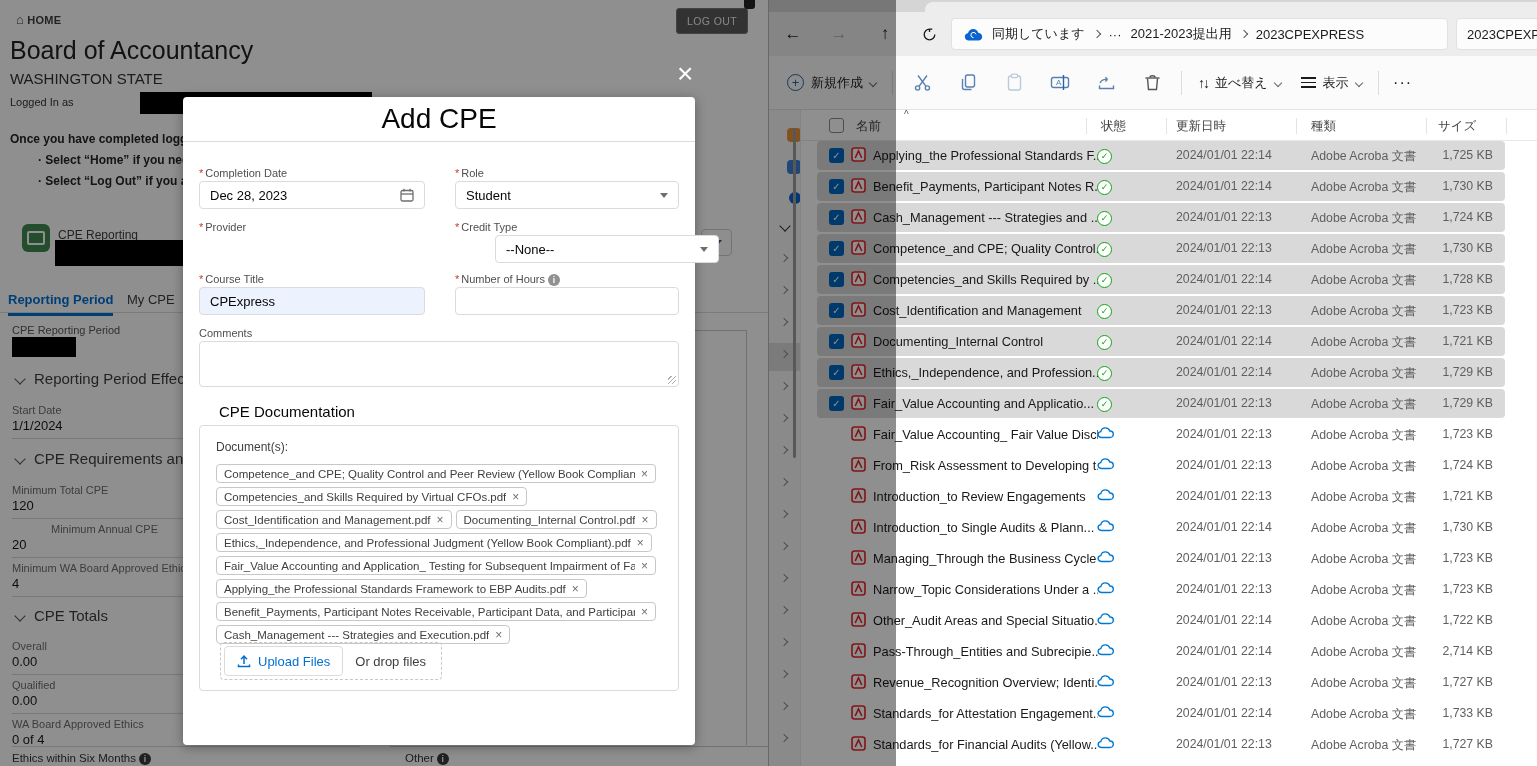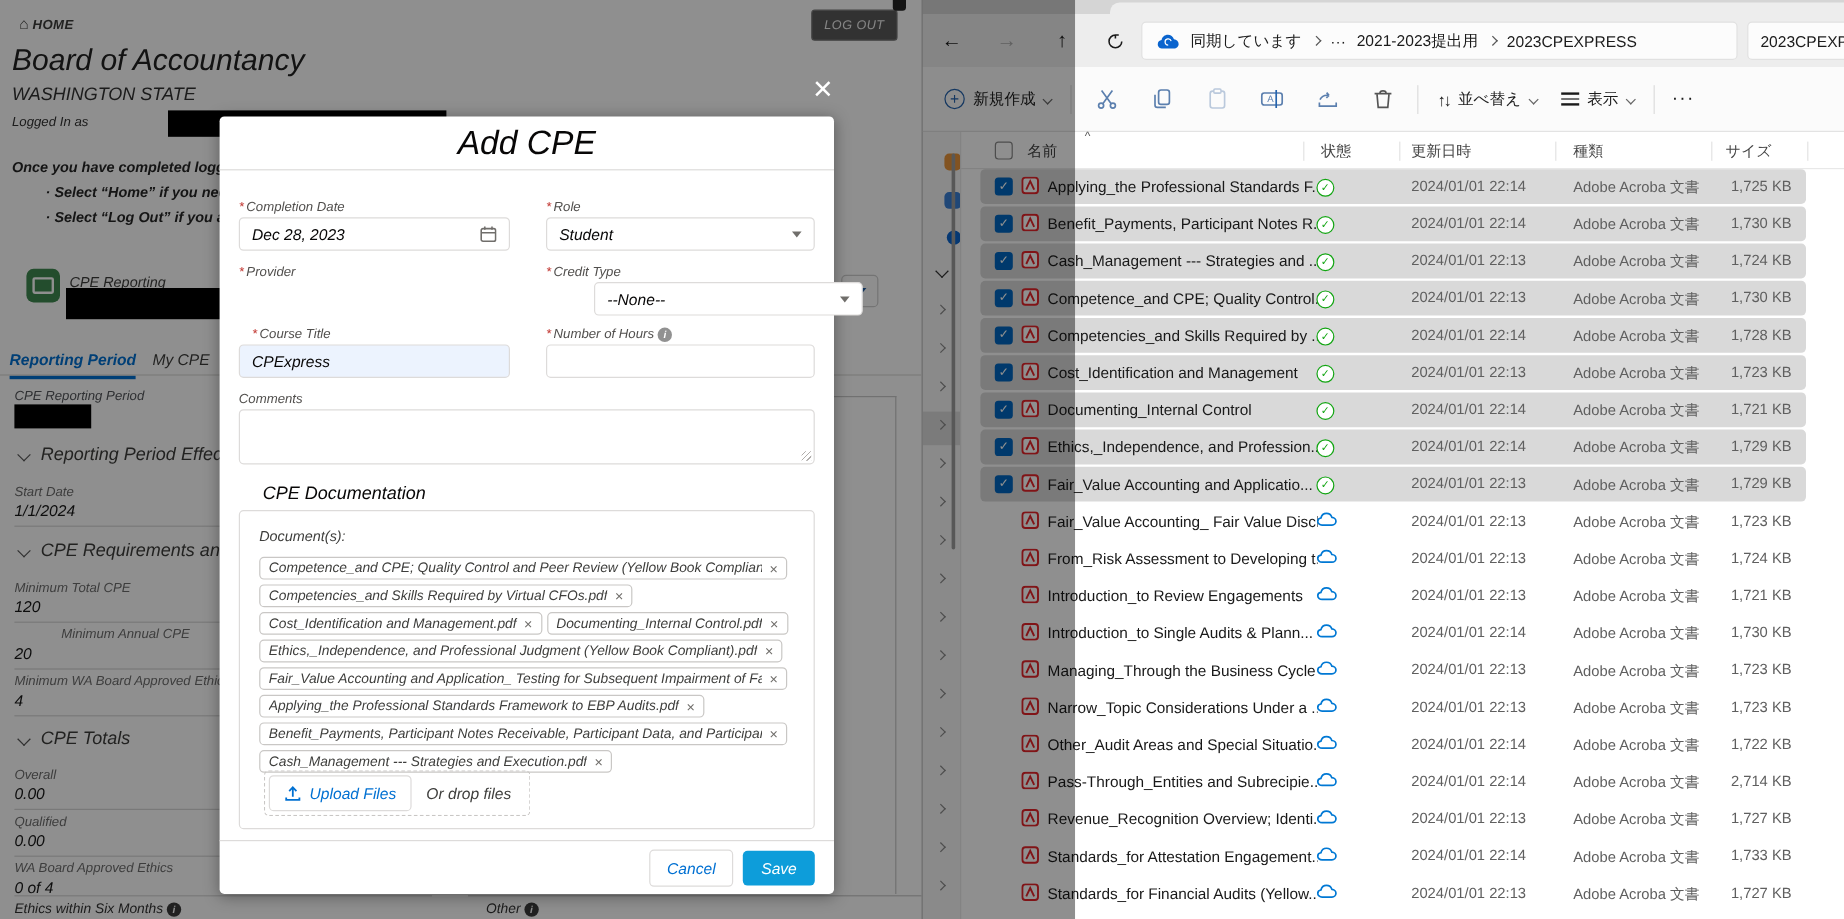--- a/index.html
+++ b/index.html
@@ -1,21 +1,21 @@
 <!DOCTYPE html>
 <html><head>
 <meta charset="utf-8">
 <style>
   html,body{margin:0;padding:0;background:#222;}
   #screen{position:relative;width:1537px;height:766px;overflow:hidden;background:#fff;
     font-family:"Liberation Sans","DejaVu Sans",sans-serif;font-size:13px;color:#1b1b1b;}
   .abs{position:absolute;}
 
   
-  #browser{position:absolute;left:0;top:0;width:896px;height:766px;background:#fff;overflow:hidden;font-style:italic;}
+  #browser{position:absolute;left:0;top:0;width:896px;height:766px;background:#fff;overflow:hidden;}
   #page{position:absolute;inset:0;z-index:1;}
   #overlay{position:absolute;inset:0;background:rgba(0,0,0,0.44);z-index:5;}
   .home{left:16px;top:12px;font-size:11px;font-weight:700;color:#3e3e3c;letter-spacing:.3px;}
   .home .h-ic{font-size:13px;margin-right:3px;}
   .logout{left:676px;top:8px;width:70px;height:24px;background:#5a5a5a;border:1px solid #787878;
     border-radius:3px;color:#efefef;font-size:10.5px;display:flex;align-items:center;justify-content:center;letter-spacing:.4px;}
   .dark-corner{left:744px;top:0;width:11px;height:9px;background:#141414;border-radius:0 0 3px 3px;}
   .pg-title{left:10px;top:36px;font-size:25px;color:#222;font-weight:500;}
   .pg-sub{left:10px;top:70px;font-size:15px;color:#333;font-weight:500;}
   .logged{left:10px;top:96px;font-size:11px;color:#333;}
@@ -235,21 +235,21 @@
           <span class="tri"></span>
         </div>
 
       <div class="m-lbl" style="left:16px;top:124px;"><span class="req">*</span><span>Provider</span></div>
       <div class="m-lbl" style="left:272px;top:124px;"><span class="req">*</span><span>Credit Type</span></div>
       <div class="m-in m-sel" style="left:272px;top:138px;width:224px;margin-left:40px;">
           <span>--None--</span>
           <span class="tri"></span>
         </div>
 
-      <div class="m-lbl" style="left:16px;top:176px;margin-left:11px;"><span class="req">*</span><span>Course Title</span></div>
+      <div class="m-lbl" style="left:16px;top:176px;"><span class="req">*</span><span>Course Title</span></div>
       <div class="m-in fill" style="left:16px;top:190px;width:226px;">
           <span>CPExpress</span>
         </div>
       <div class="m-lbl" style="left:272px;top:176px;"><span class="req">*</span><span>Number of Hours</span><span class="info-i" style="background:#919191;">i</span></div>
       <div class="m-in" style="left:272px;top:190px;width:224px;">
           <span></span>
         </div>
 
       <div class="m-lbl" style="left:16px;top:230px;">Comments</div>
       <div class="m-area" style="left:16px;top:244px;width:480px;height:46px;">
@@ -302,24 +302,20 @@
             <svg class="up-ic" width="14" height="14" viewBox="0 0 14 14">
                 <path d="M7 10 L7 2.5 M4 5.2 L7 2 L10 5.2" fill="none" stroke="#0070d2" stroke-width="1.5"></path>
                 <path d="M1.5 10.5 L1.5 12.5 L12.5 12.5 L12.5 10.5" fill="none" stroke="#0070d2" stroke-width="1.5"></path>
               </svg>
             <span>Upload Files</span>
           </div>
           <span class="up-drop">Or drop files</span>
         </div>
       </div>
 
-      <div class="m-foot">
-        <div class="btn-cancel">Cancel</div>
-        <div class="btn-save">Save</div>
-      </div>
     </div>
   </div>
 
   <div id="explorer">
     <div class="abs tabstrip">
         <div class="tab"></div>
       </div>
 
     <div class="abs navrow">
       <div class="nav-btn" style="left:10px;">←</div>

